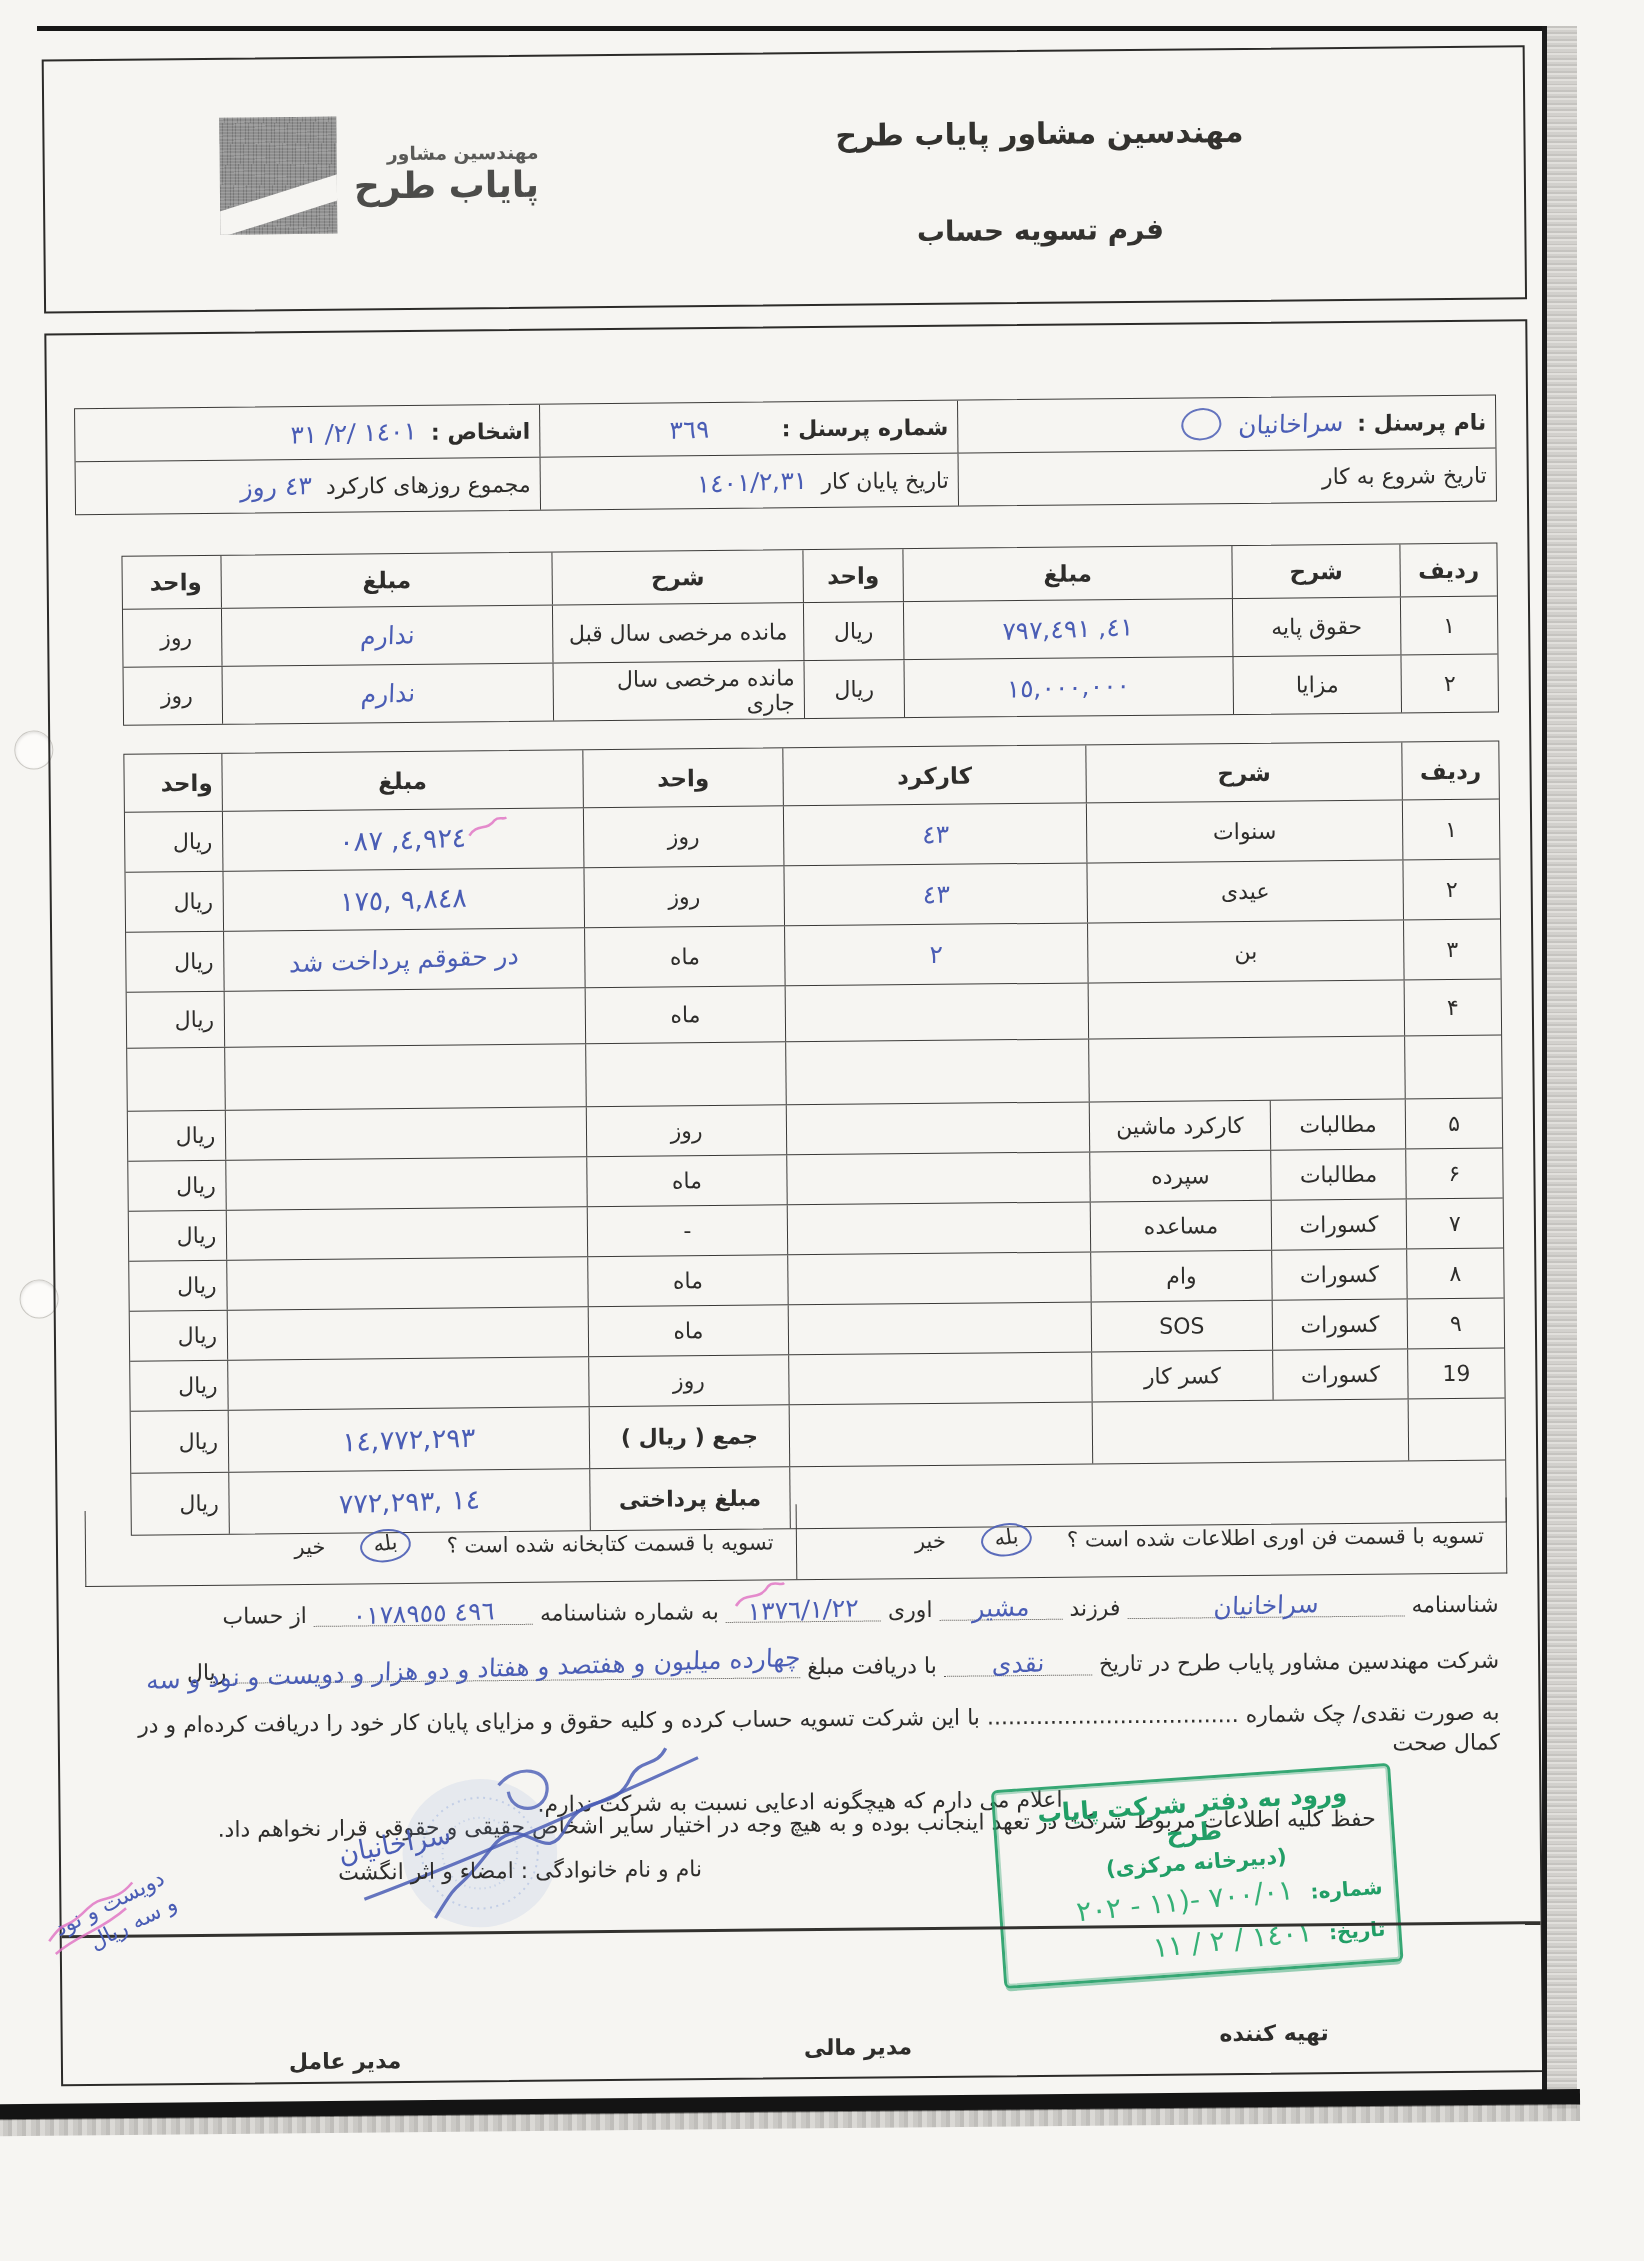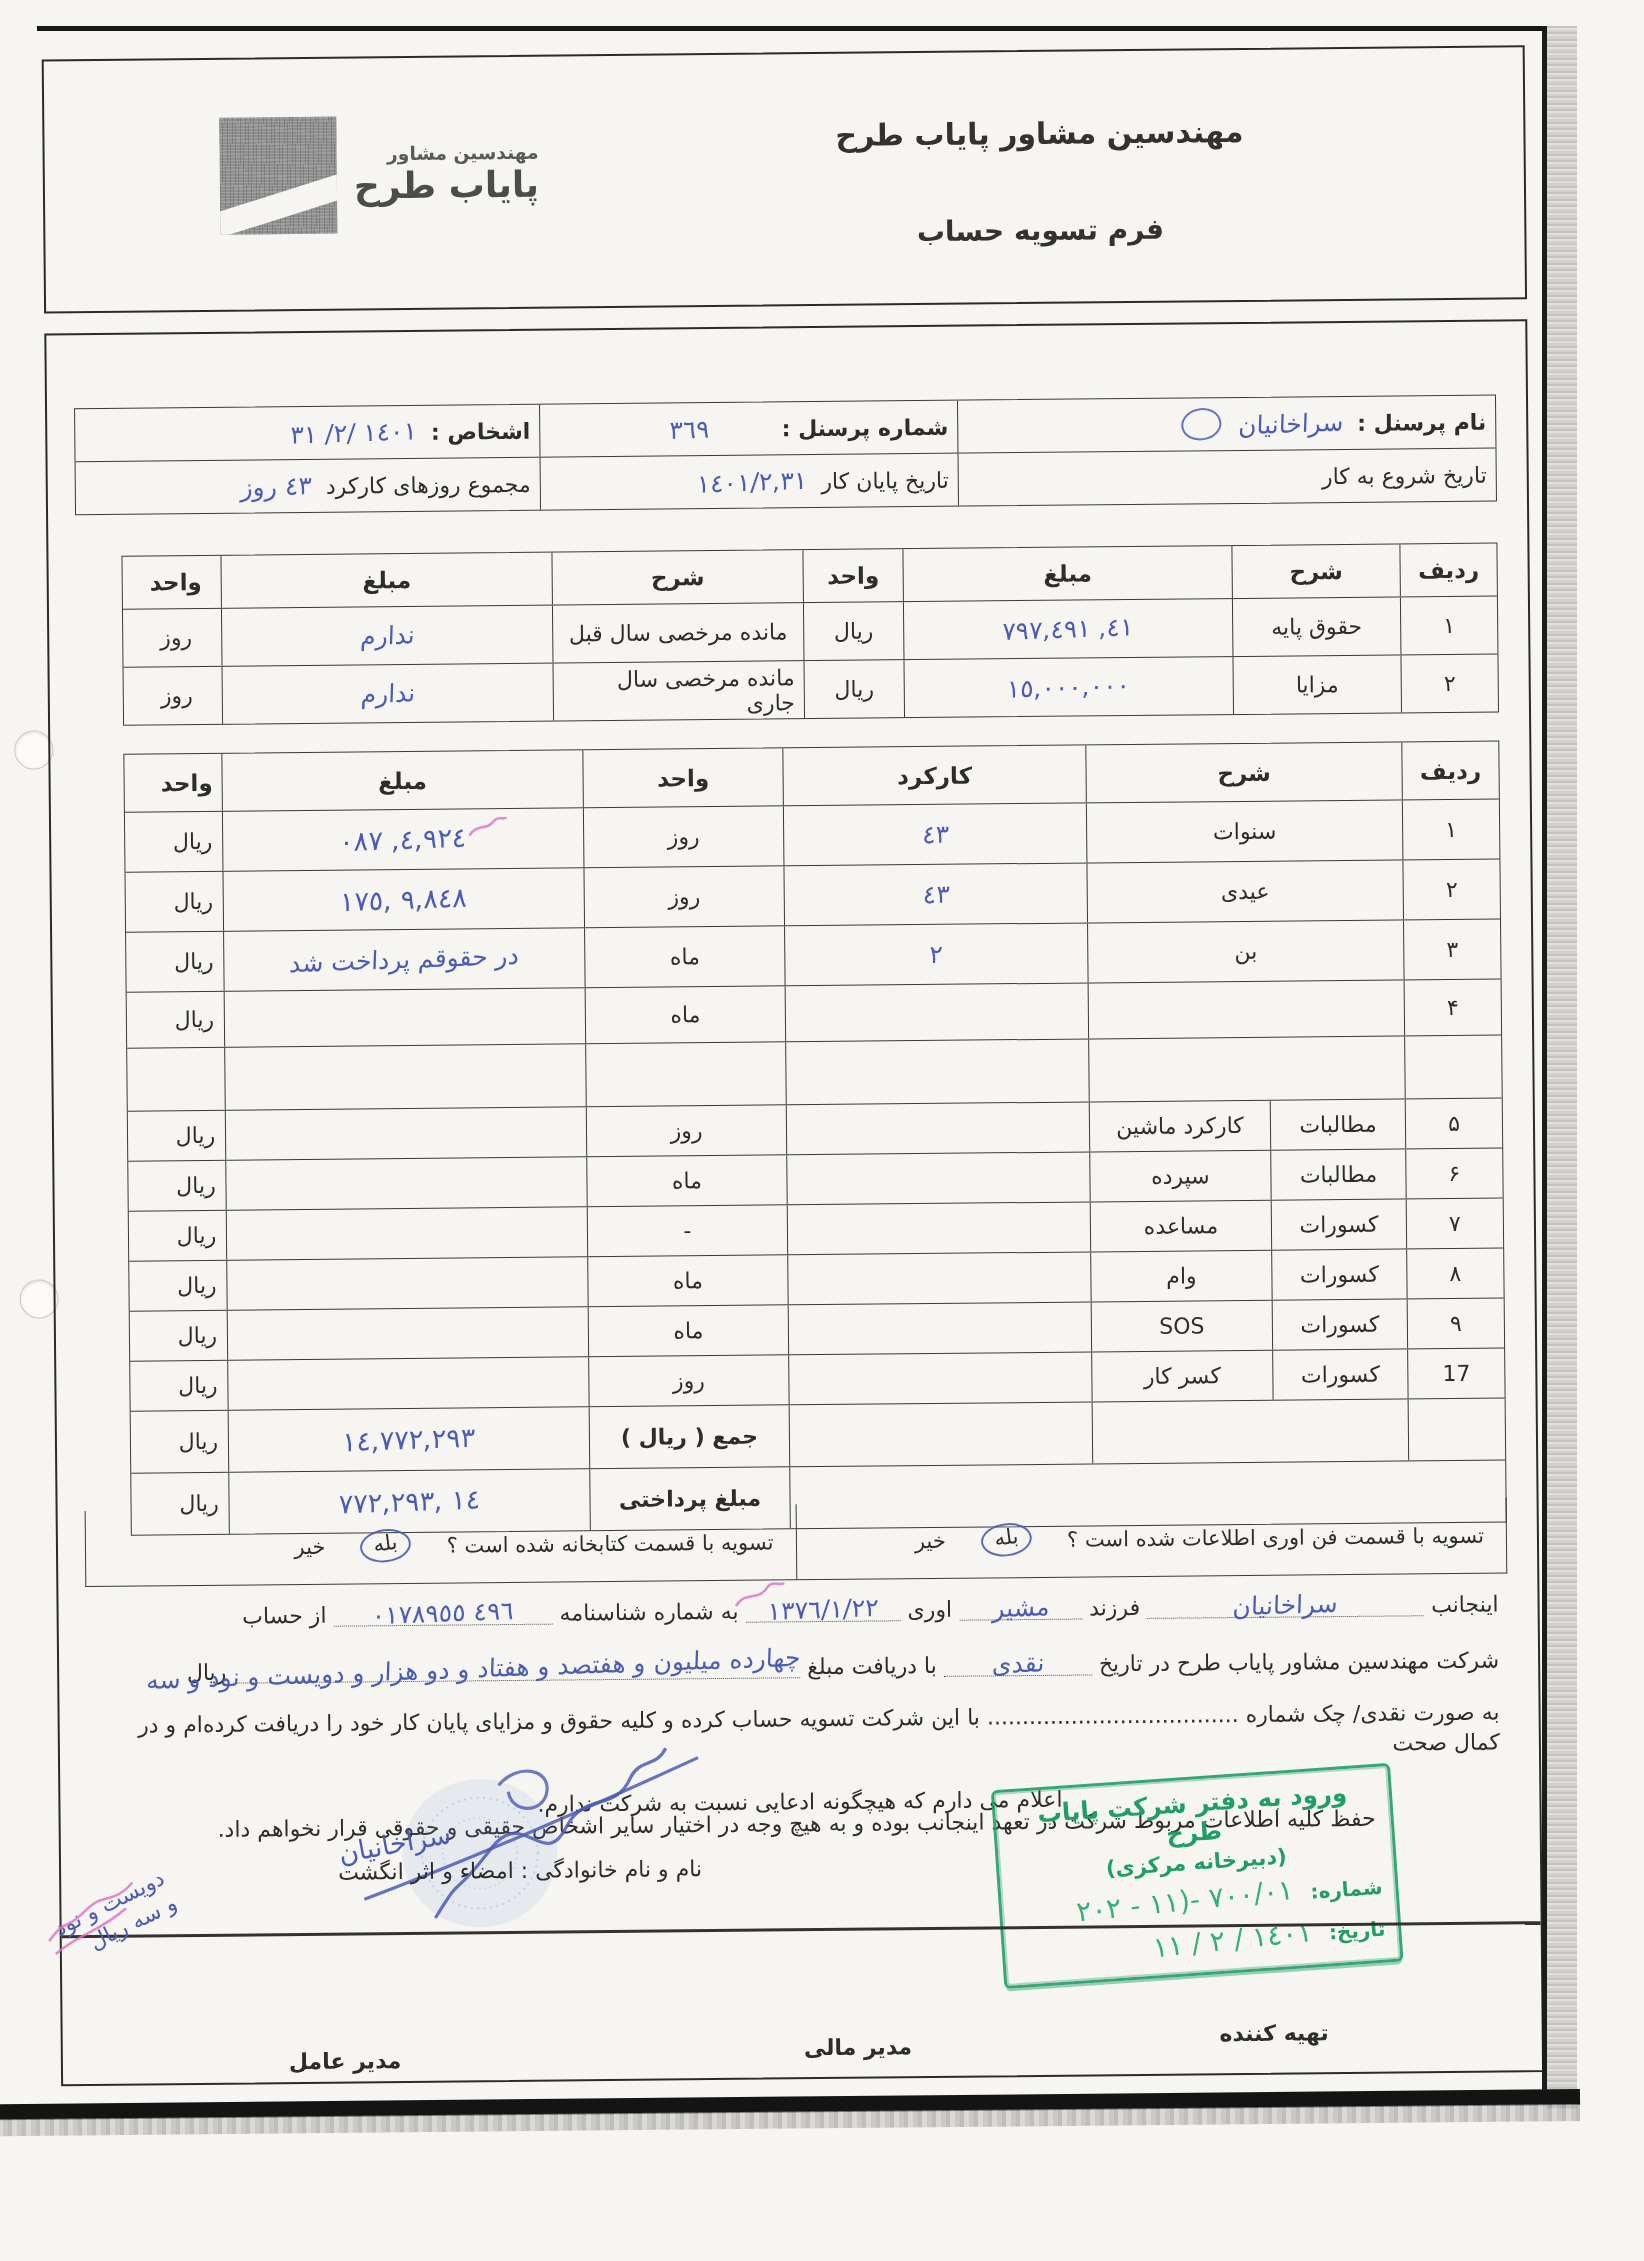--- a/index.html
+++ b/index.html
@@ -318,21 +318,21 @@
         <div class="cell cb-no">۹</div>
         <div class="cell cb-cat">کسورات</div>
         <div class="cell cb-desc2">SOS</div>
         <div class="cell cb-work"></div>
         <div class="cell cb-un">ماه</div>
         <div class="cell cb-amt"></div>
         <div class="cell cb-un2">ریال</div>
       </div>
 
       <div class="row s">
-        <div class="cell cb-no">17</div>
+        <div class="cell cb-no">19</div>
         <div class="cell cb-cat">کسورات</div>
         <div class="cell cb-desc2">کسر کار</div>
         <div class="cell cb-work"></div>
         <div class="cell cb-un">روز</div>
         <div class="cell cb-amt"></div>
         <div class="cell cb-un2">ریال</div>
       </div>
 
       <div class="row tt">
         <div class="cell cb-no"></div>
@@ -365,21 +365,21 @@
       </div>
       <div class="s-half">
         <span>تسویه با قسمت کتابخانه شده است ؟</span>
         <span class="circ">بله</span>
         <span>خیر</span>
       </div>
     </div>
 
     <div class="decl">
       <div class="dec-line">
-        <span>اینجانب</span>
+        <span>شناسنامه</span>
         <span class="blank w430"><span class="ink">سراخانیان</span></span>
         <span>فرزند</span>
         <span class="blank w190"><span class="ink">مشیر</span></span>
         <span>اوری</span>
         <span class="blank w240"><span class="ink num">١٣٧٦/١/٢٢</span></span>
         <span>به شماره شناسنامه</span>
         <span class="blank w340"><span class="ink num">٤٩٦ ٠١٧٨٩٥٥</span></span>
         <span>از حساب</span>
       </div>
       <div class="dec-line">

